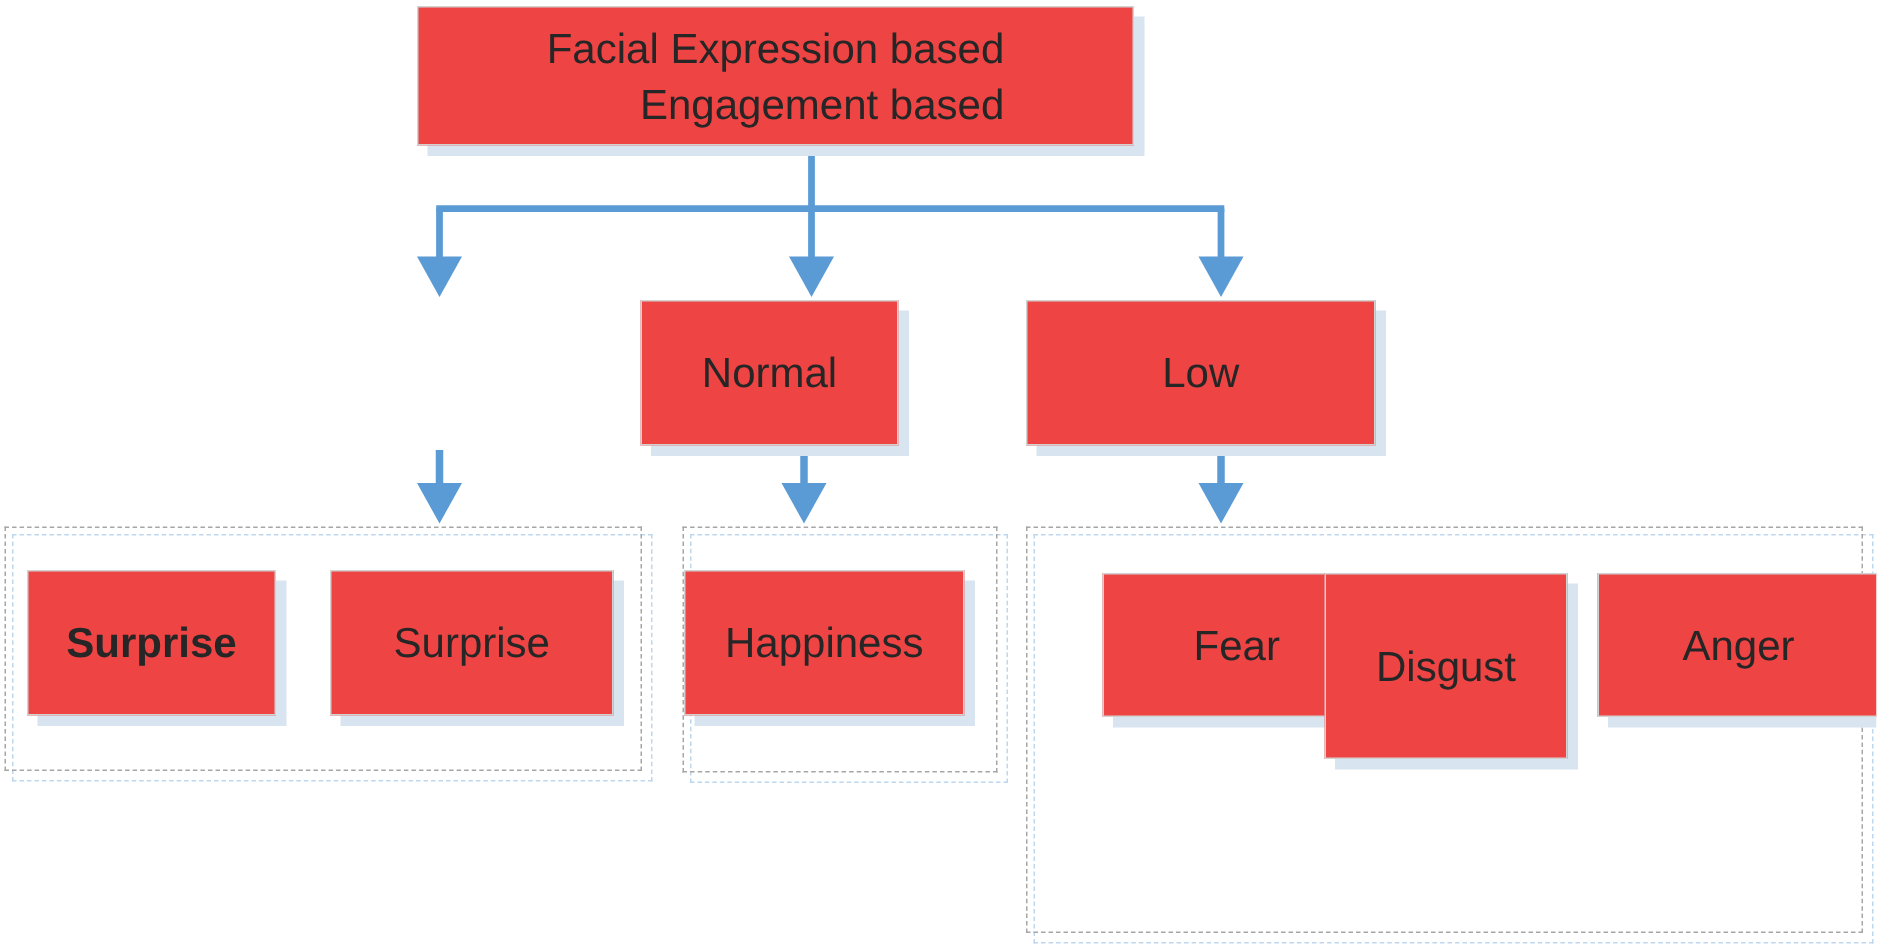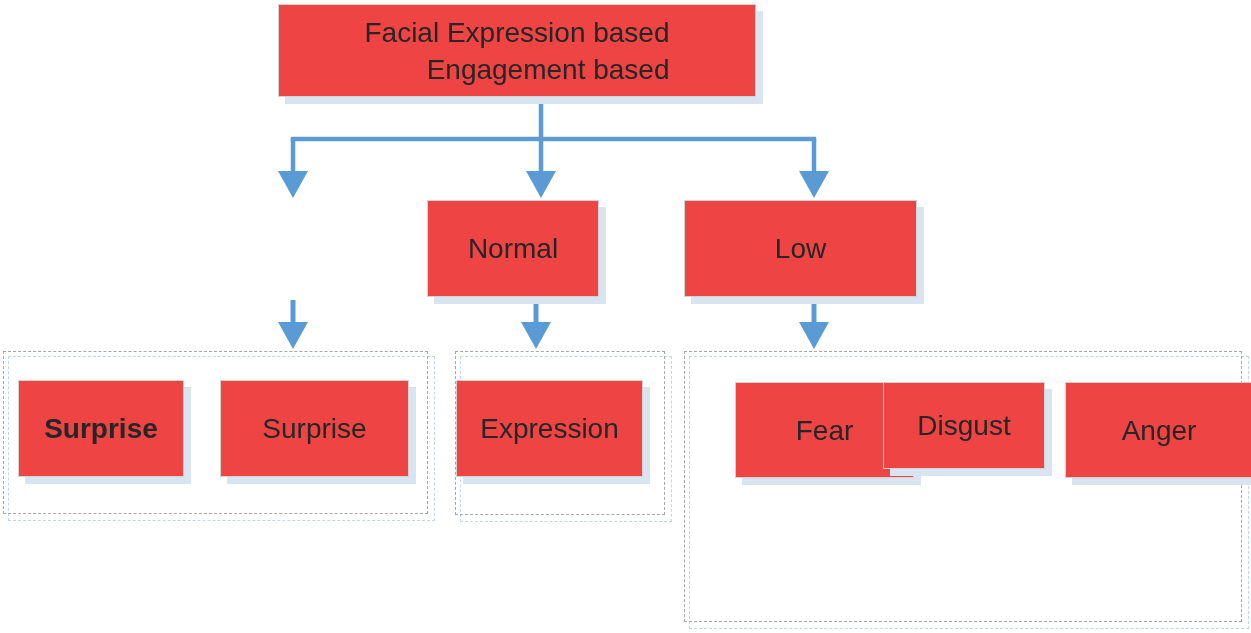--- a/index.html
+++ b/index.html
@@ -59,21 +59,21 @@
   .node-low       { left: 684px; top: 200px; width: 233px; height: 97px; }
   
   .group-high     { left: 3px;   top: 351px; width: 425px; height: 163px; }
   .group-normal   { left: 455px; top: 351px; width: 210px; height: 164px; }
   .group-low      { left: 684px; top: 351px; width: 558px; height: 271px; }
   
   .node-surprise   { left: 15px;  top: 29px;  width: 166px; height: 97px; font-weight: bold; }
   .node-happiness  { left: 217px; top: 29px;  width: 189px; height: 97px; }
   .node-neutrality { left: 1px;   top: 29px;  width: 187px; height: 97px; }
   .node-fear       { left: 19px;  top: 31px;  width: 179px; height: 96px; margin-left: 32px; }
-  .node-disgust    { left: 199px; top: 31px;  width: 162px; height: 87px; }
+  .node-disgust    { left: 199px; top: 31px;  width: 162px; height: 124px; }
   .node-anger      { left: 381px; top: 31px;  width: 188px; height: 96px; }
   .node-sadness    { left: 203px; top: 148px; width: 161px; height: 98px; }
 </style>
 </head>
 <body>
 
 <div class="canvas">
 
   <svg class="connector-layer" width="1251" height="633" viewBox="0 0 1251 633" xmlns="http://www.w3.org/2000/svg">
 
@@ -123,21 +123,21 @@
       <span>Surprise</span>
     </div>
     <div class="node node-happiness">
       <span>Surprise</span>
     </div>
   </div>
 
   <div class="group group-normal">
     <div class="group-outline"></div>
     <div class="node node-neutrality">
-      <span>Expression</span>
+      <span>Happiness</span>
     </div>
   </div>
 
   <div class="group group-low">
     <div class="group-outline"></div>
     <div class="node node-fear">
       <span>Fear</span>
     </div>
     <div class="node node-disgust">
       <span>Disgust</span>

